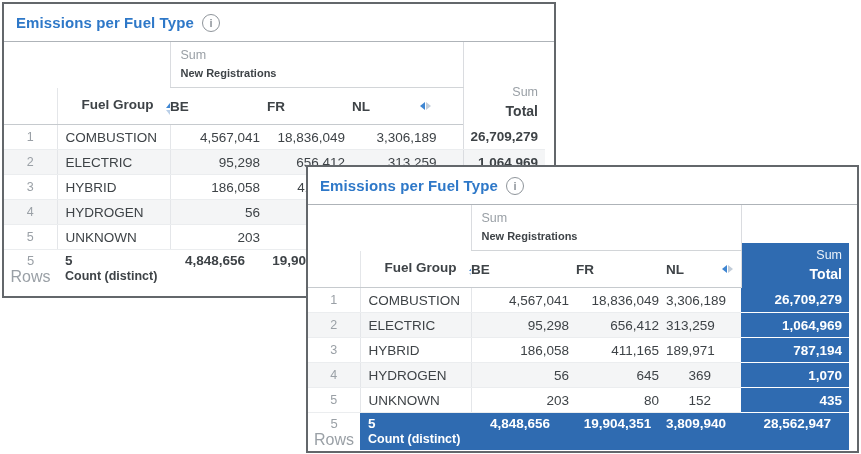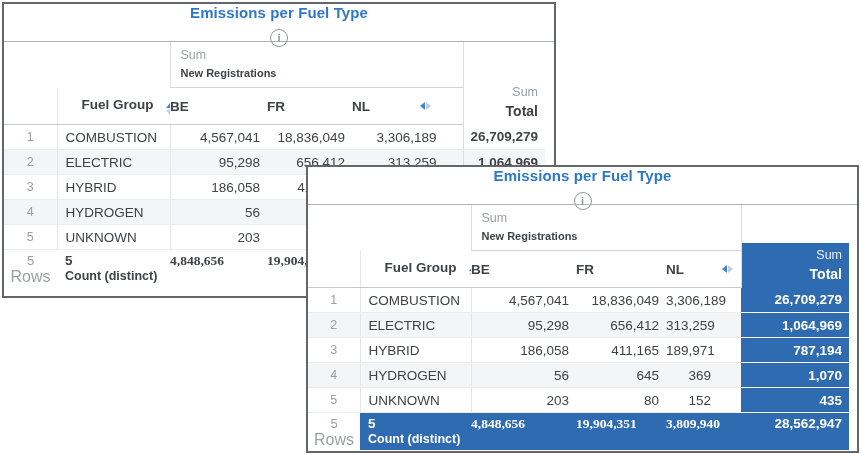--- a/index.html
+++ b/index.html
@@ -10,21 +10,21 @@
   }
   .card{
     position:absolute;background:#fff;border:2px solid #63676b;
     box-sizing:border-box;
   }
   .card-back{left:2px;top:2px;width:554px;height:296px;}
   .card-front{left:306px;top:165px;width:553px;height:288px;}
 
   .card-title{
     height:38px;display:flex;align-items:center;gap:8px;
-    padding:0 12px;border-bottom:1px solid #aeb3b8;box-sizing:border-box;flex-direction:column;
+    padding:0 12px;border-bottom:1px solid #aeb3b8;box-sizing:border-box;
   }
   .title-text{color:#2e78c8;font-weight:700;font-size:15px;letter-spacing:.1px;}
   .info-icon{
     width:16px;height:16px;border-radius:50%;border:1.5px solid #8f959b;
     color:#8f959b;display:flex;align-items:center;justify-content:center;
     font-size:11px;font-weight:700;flex:0 0 auto;
   }
 
   table{border-collapse:collapse;table-layout:fixed;width:541px;
         font-size:13.5px;color:#3e4347;}
@@ -99,24 +99,24 @@
 
   
   tfoot tr{height:37px;}
   tfoot td{border-top:1px solid #b3b8bd;vertical-align:top;padding-top:3px;}
   .f-num{text-align:center;color:#9aa0a6;}
   .f-num .l1{display:block;font-size:13px;line-height:16px;}
   .f-num .l2{display:block;font-size:16px;line-height:15px;}
   .f-fuel{padding-left:8px;font-weight:700;}
   .f-fuel .l1{display:block;font-size:13.5px;line-height:16px;}
   .f-fuel .l2{display:block;font-size:12.5px;line-height:15px;}
-  .f-val{text-align:left;padding-right:7px;font-weight:700;font-family:Liberation Serif, serif;}
+  .f-val{text-align:center;padding-right:7px;font-weight:700;}
   .card-back .f-nl{padding-right:26px;}
   .card-front .f-nl{padding-right:30px;}
-  .f-total{text-align:right;padding-right:7px;font-weight:700;}
+  .f-total{text-align:right;padding-right:18px;font-weight:700;}
   .card-front tfoot td.f-fuel,
   .card-front tfoot td.f-val,
   .card-front tfoot td.f-total{background:#2f6bb1;color:#fff;}
   .card-front tfoot td.f-total{border-top:1px solid rgba(255,255,255,.28);}
 </style>
 </head>
 <body>
 
 <div class="card card-back">
   <div class="card-title">

